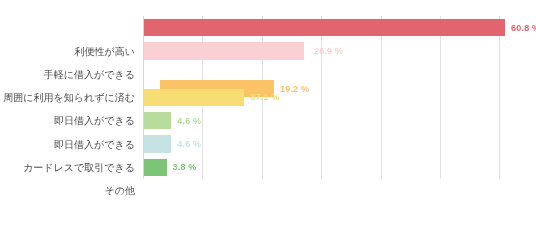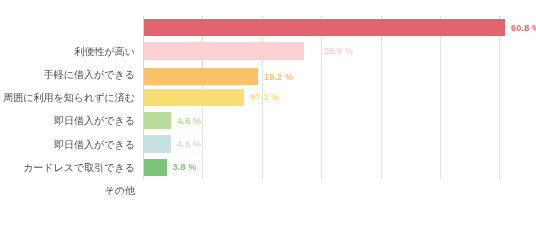--- a/index.html
+++ b/index.html
@@ -156,23 +156,23 @@
     <div class="gridline" style="left: 296.899px; background: rgb(226, 226, 226);"></div>
     <div class="gridline" style="left: 356.279px; background: rgb(226, 226, 226);"></div>
 
     <div class="rows">
       <div class="row" style="top: 0px; height: 23.2857px;">
         <div class="bar" style="width: 361.029px; height: 17.2857px; top: 3px; background: rgb(226, 100, 110);"></div>
         <div class="bar-value" style="left: 368.029px; color: rgb(226, 100, 110);">60.8 %</div>
       </div>
       <div class="row" style="top: 23.2857px; height: 23.2857px;">
         <div class="bar" style="width: 159.732px; height: 17.2857px; top: 3px; background: rgb(251, 208, 210);"></div>
-        <div class="bar-value" style="left: 181px; color: rgb(251, 208, 210); text-align: center;">26.9 %</div>
+        <div class="bar-value" style="left: 171px; color: rgb(251, 208, 210); text-align: center;">26.9 %</div>
       </div>
-      <div class="row" style="top: 49px; height: 23.2857px;">
+      <div class="row" style="top: 61px; height: 23.2857px; margin-left: 16px;">
         <div class="bar" style="width: 114.009px; height: 17.2857px; top: 3px; background: rgb(251, 194, 104);"></div>
         <div class="bar-value" style="left: 121.009px; color: rgb(251, 194, 104);">19.2 %</div>
       </div>
       <div class="row" style="top: 69.8571px; height: 23.2857px;">
         <div class="bar" style="width: 100.352px; height: 17.2857px; top: 3px; background: rgb(248, 221, 114);"></div>
         <div class="bar-value" style="left: 107.352px; color: rgb(248, 221, 114);">87.1 %</div>
       </div>
       <div class="row" style="top: 93.1429px; height: 23.2857px;">
         <div class="bar" style="width: 27.3147px; height: 17.2857px; top: 3px; background: rgb(184, 220, 156);"></div>
         <div class="bar-value" style="left: 34.3147px; color: rgb(184, 220, 156);">4.6 %</div>

